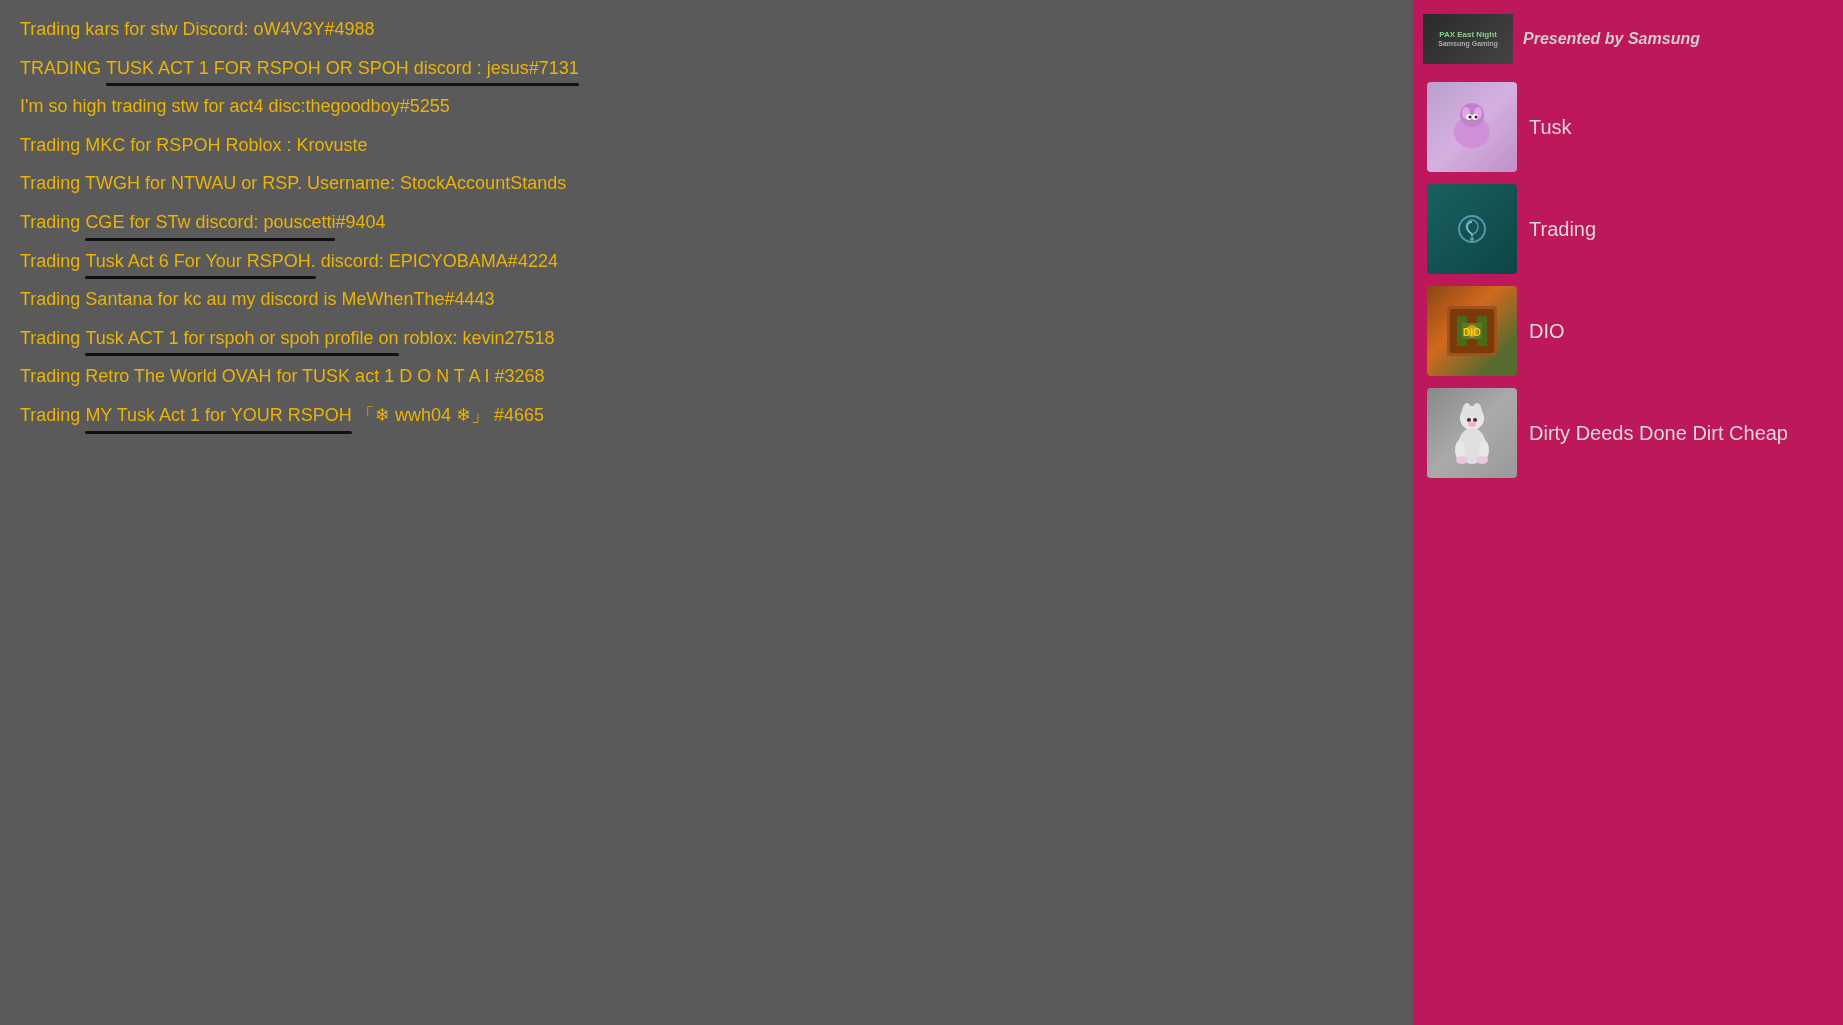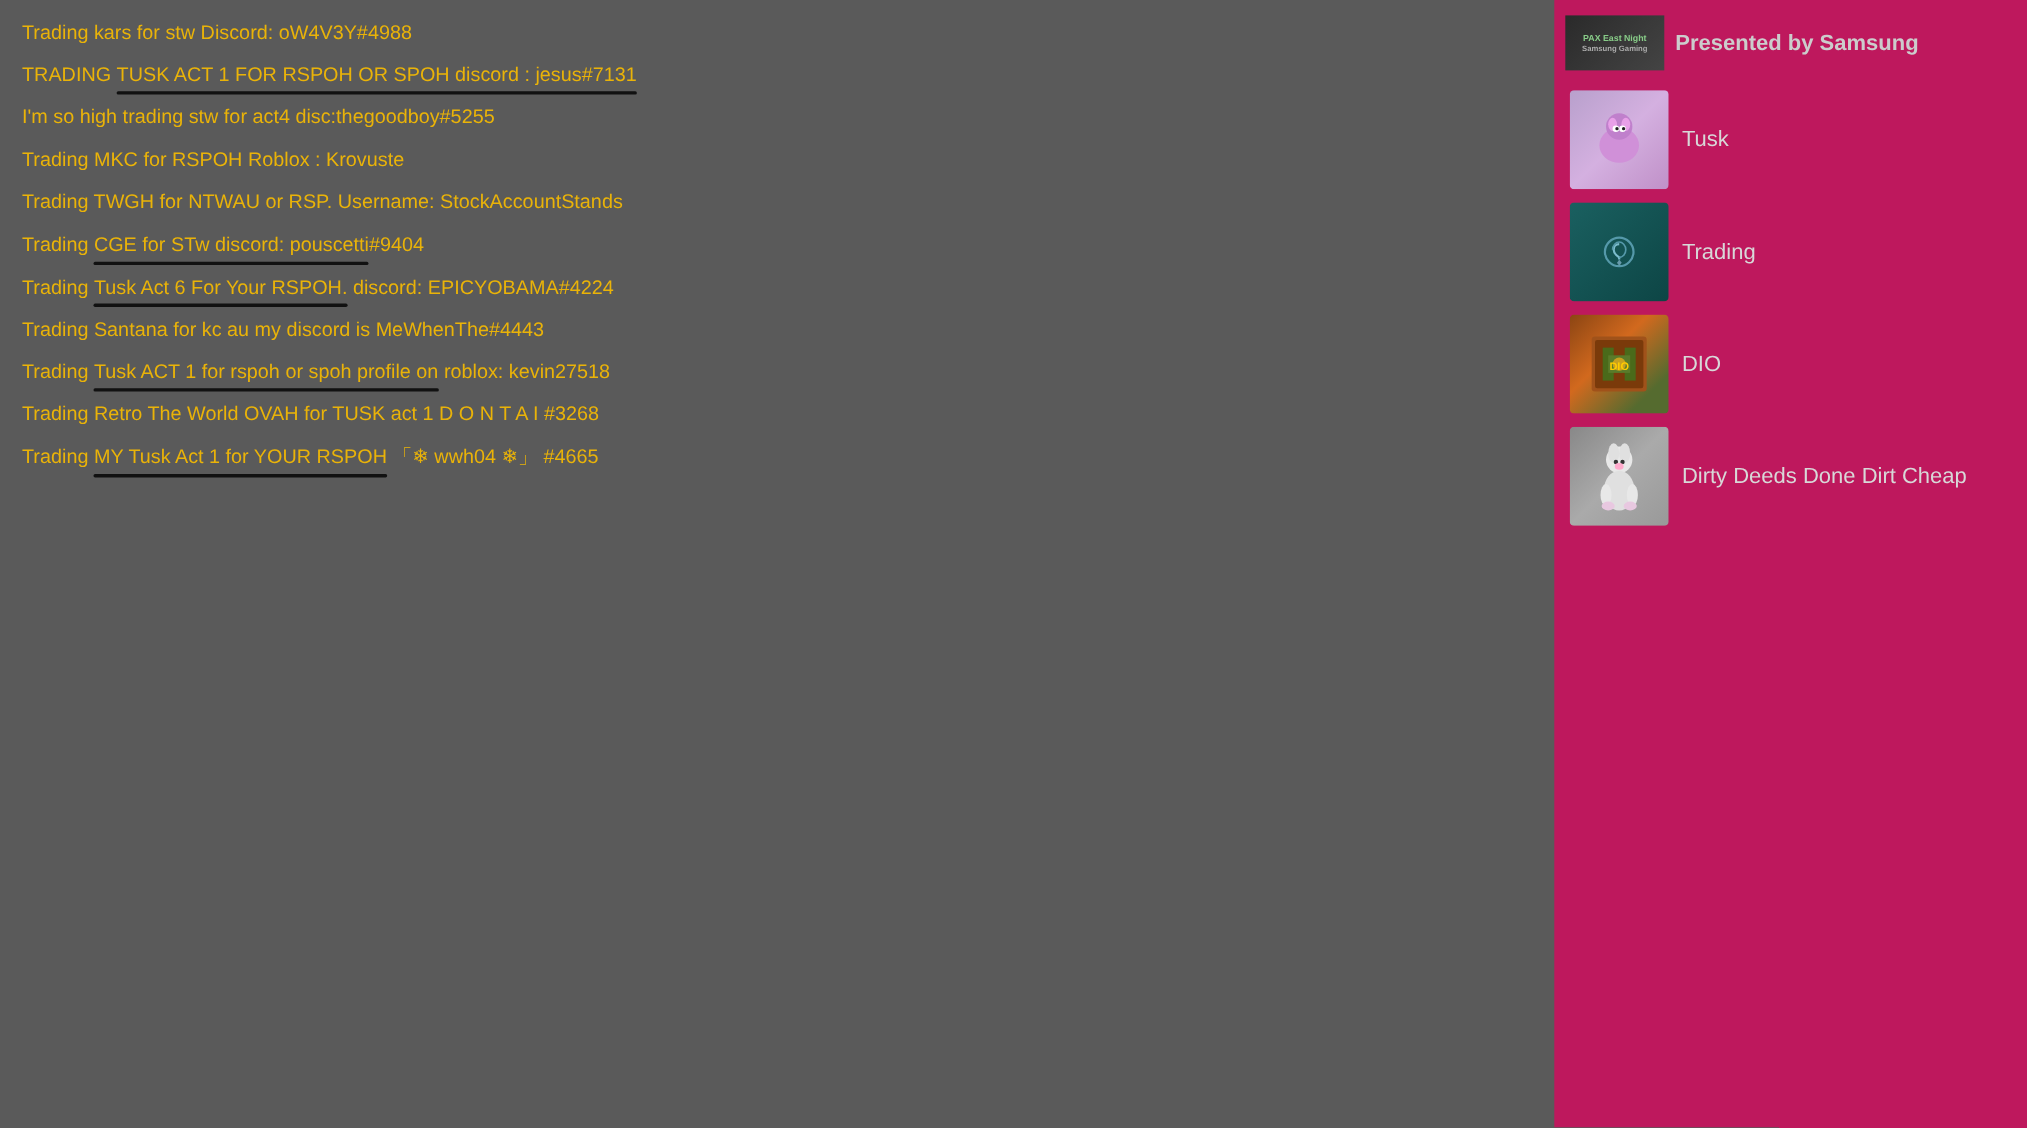--- a/index.html
+++ b/index.html
@@ -55,21 +55,22 @@
 
     .sidebar-top-banner {
       display: flex;
       align-items: center;
       gap: 10px;
       padding: 4px 0 8px 0;
     }
 
     .presented-text {
       color: #cccccc;
-      font-size: 20px;
+      font-size: 16px;
+      font-style: italic;
       font-weight: 600;
     }
 
     .sidebar-item {
       display: flex;
       align-items: center;
       gap: 12px;
       padding: 6px 4px;
     }
 

